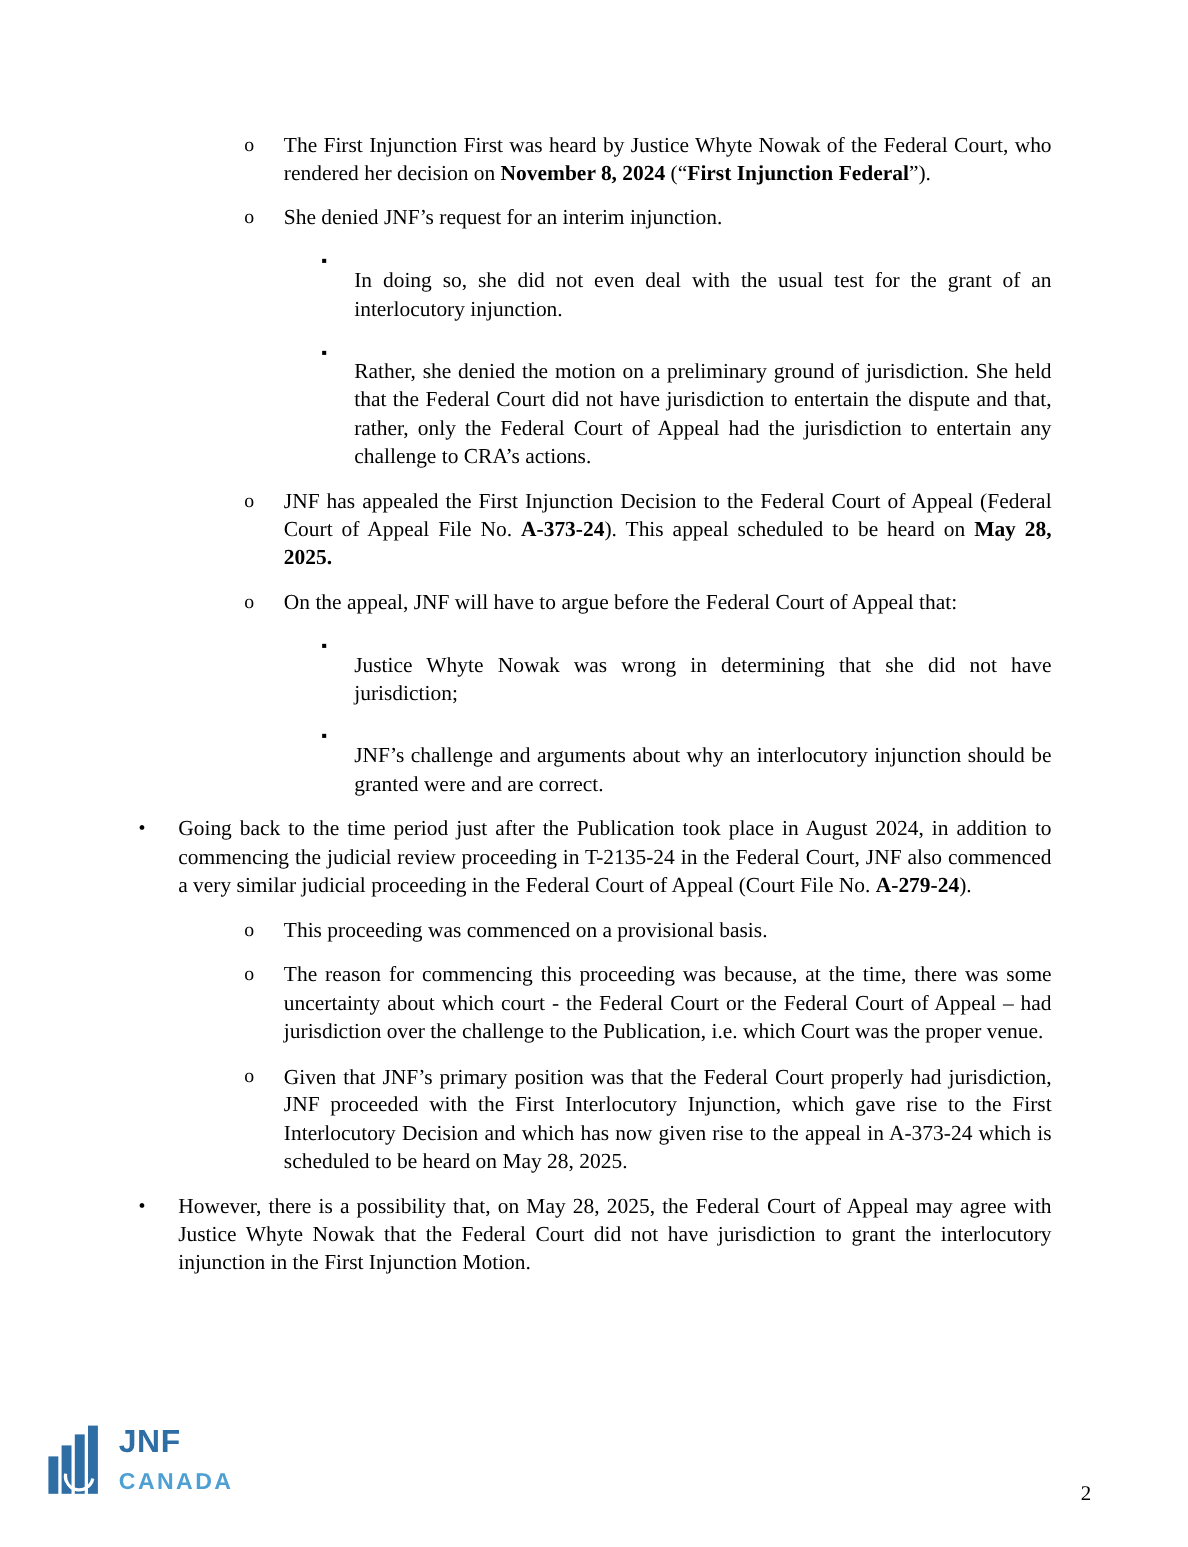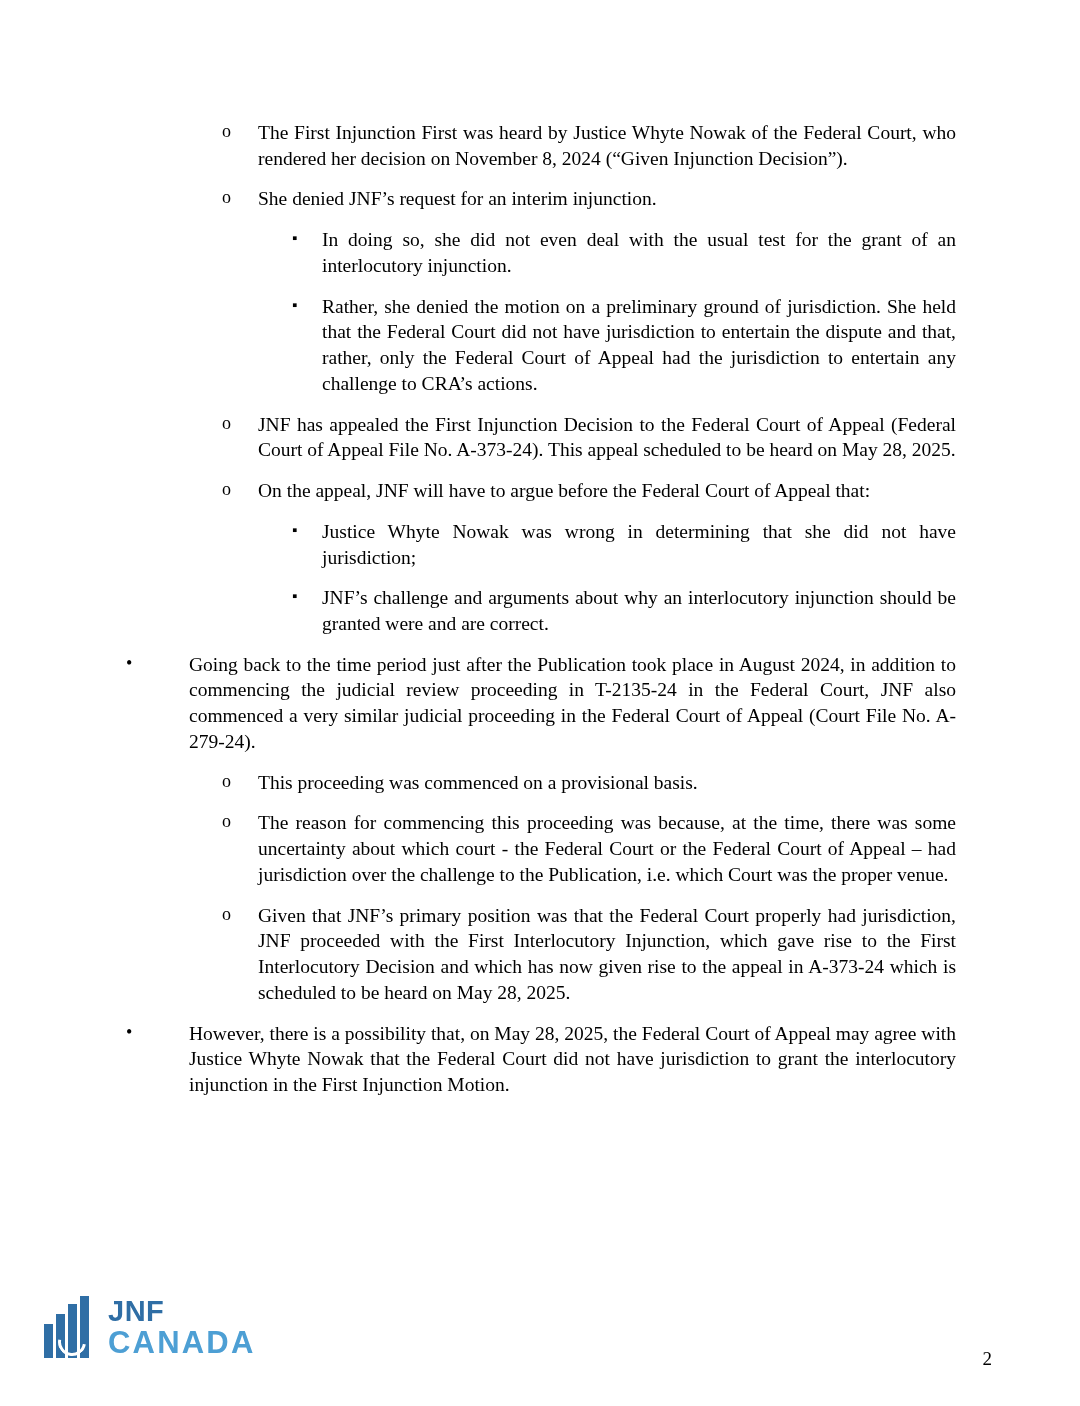--- a/index.html
+++ b/index.html
@@ -47,40 +47,40 @@
     font-size: 19.5px;
   }
 
   
   .lvl1 { margin-left: 0px; }
   .lvl1 > .marker {
     width: 36px;
     font-size: 18px;
     line-height: 1.25;
   }
-  .lvl1 > .txt { font-size: 19.5px; margin-left: 27px; }
+  .lvl1 > .txt { font-size: 19.5px; }
 
   
   .lvl2 { margin-left: 96px; }
   .lvl2 > .marker {
     width: 36px;
     font-size: 18px;
   }
   .lvl2 > .txt { font-size: 19.5px; }
 
   
   .lvl3 { margin-left: 166px; }
   .lvl3 > .marker {
     width: 30px;
     font-size: 15px;
     padding-top: 2px;
   }
-  .lvl3 > .txt { font-size: 19.5px; }
-
-  b, .b { font-weight: normal; }
+  .lvl3 > .txt { font-size: 19.5px; margin-top: 16px; }
+
+  b, .b { font-weight: bold; }
 
   
   .logo-wrap {
     position: absolute;
     left: 44px;
     top: 1296px;
     display: flex;
     align-items: flex-end;
   }
   .logo-mark {
@@ -116,43 +116,43 @@
   .logo-jnf {
     font-family: "Liberation Sans", sans-serif;
     font-weight: bold;
     font-size: 29px;
     color: #2f6ea5;
     letter-spacing: 0.5px;
   }
   .logo-canada {
     font-family: "Liberation Sans", sans-serif;
     font-weight: bold;
-    font-size: 31px;
+    font-size: 21px;
     color: #4d9fd4;
     letter-spacing: 2.2px;
-    margin-top: 1px;
+    margin-top: 11px;
   }
 
   .page-number {
     position: absolute;
     right: 88px;
     top: 1348px;
     font-size: 19px;
     font-family: "Liberation Serif", serif;
   }
 </style>
 </head>
 <body>
 
 <div class="page">
 
   <div class="content">
       <div class="item lvl2">
         <div class="marker">o</div>
-        <div class="txt"><span>The First Injunction First was heard by Justice Whyte Nowak of the Federal Court, who rendered her decision on </span><span class="b">November 8, 2024</span><span> (“</span><span class="b">Given Injunction Decision</span><span>”).</span></div>
+        <div class="txt"><span>The First Injunction First was heard by Justice Whyte Nowak of the Federal Court, who rendered her decision on </span><span class="b">November 8, 2024</span><span> (“</span><span class="b">First Injunction Federal</span><span>”).</span></div>
       </div>
       <div class="item lvl2">
         <div class="marker">o</div>
         <div class="txt"><span>She denied JNF’s request for an interim injunction.</span></div>
       </div>
       <div class="item lvl3">
         <div class="marker">▪</div>
         <div class="txt"><span>In doing so, she did not even deal with the usual test for the grant of an interlocutory injunction.</span></div>
       </div>
       <div class="item lvl3">

